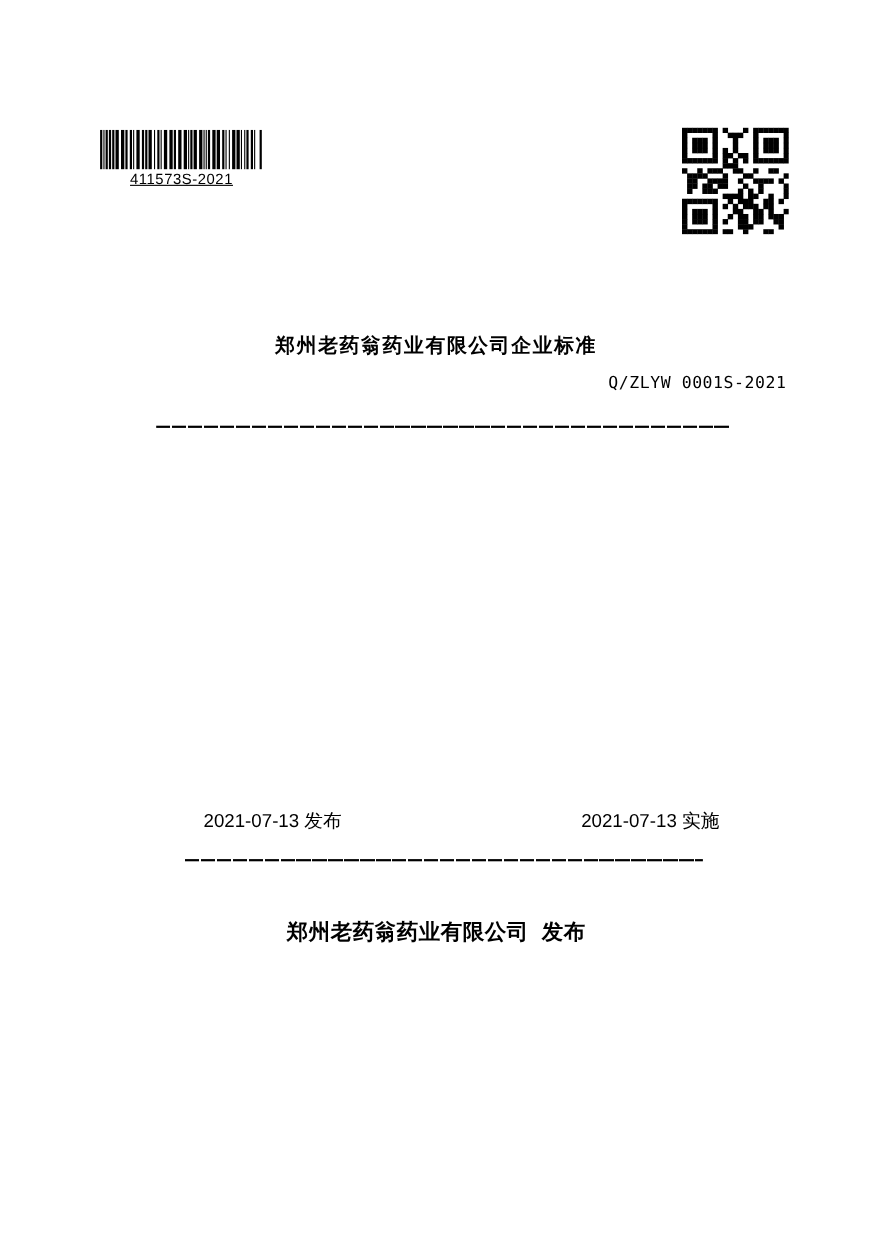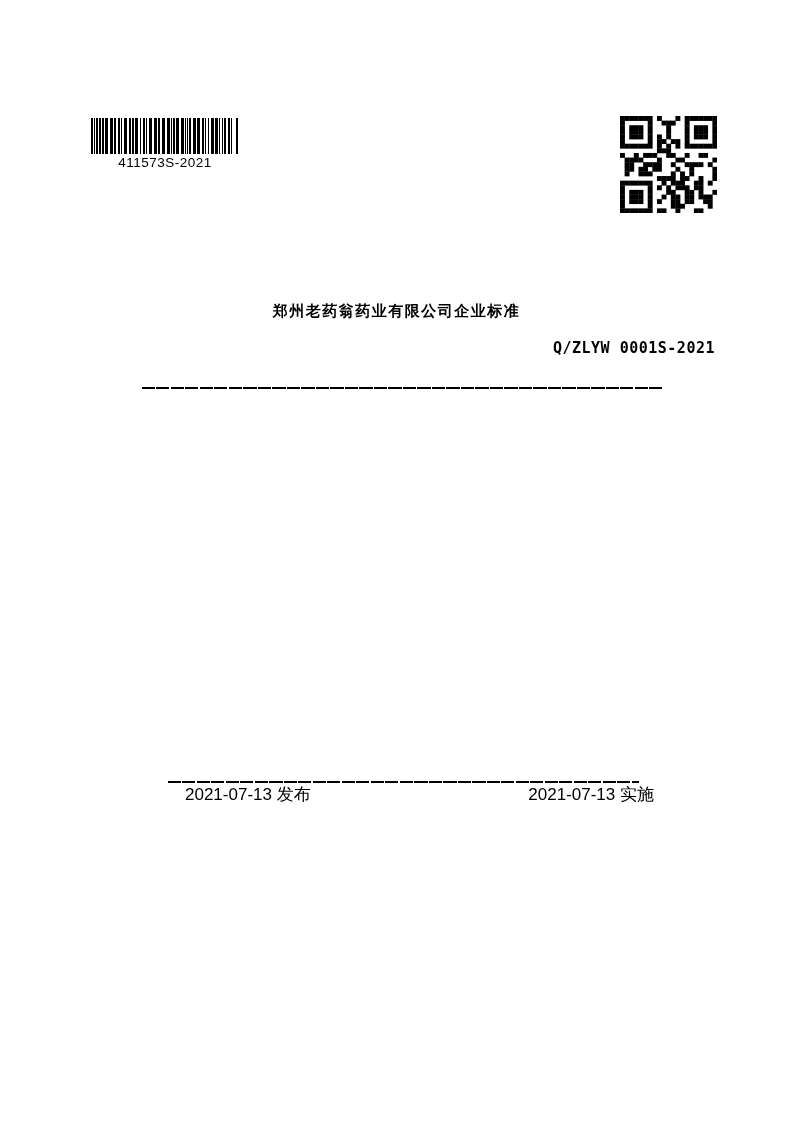--- a/index.html
+++ b/index.html
@@ -17,20 +17,21 @@
     overflow: hidden;
   }
 
   
   .barcode-block {
     position: absolute;
     left: 90px;
     top: 118px;
     width: 150px;
     text-align: center;
+    text-decoration: underline;
   }
   .barcode-block svg { display: block; }
   .barcode-text {
     margin-top: 1px;
     font-size: 13.5px;
     letter-spacing: 0.5px;
     white-space: nowrap;
   }
   .qr-block {
     position: absolute;
@@ -40,31 +41,31 @@
     height: 97px;
   }
 
   
   .company-standard-heading {
     position: absolute;
     top: 302px;
     left: 0;
     width: 100%;
     text-align: center;
-    font-size: 15px;
+    font-size: 18px;
     font-weight: bold;
     letter-spacing: 1.5px;
     white-space: pre;
   }
   .standard-number {
     position: absolute;
     top: 339px;
     right: 78px;
     font-size: 15px;
-    font-weight: bold;
+    font-weight: normal;
     font-family: "DejaVu Sans Mono", "Liberation Mono", monospace;
     letter-spacing: 0.5px;
     white-space: pre;
   }
 
   
   .rule {
     position: absolute;
     height: 2px;
     background: repeating-linear-gradient(90deg, #000 0px, #000 13px, rgba(0,0,0,0) 13px, rgba(0,0,0,0) 14.5px);
@@ -84,21 +85,20 @@
     letter-spacing: 1px;
     white-space: pre;
   }
 
   
   .date {
     position: absolute;
     top: 735px;
     font-size: 17px;
     white-space: pre;
-    margin-top: 48px;
   }
   .publish-date   { left: 185px; }
   .implement-date { right: 139px; }
 
   
   .publisher-line {
     position: absolute;
     top: 834px;
     left: 0;
     width: 100%;
@@ -389,14 +389,15 @@
   <div class="standard-number">Q/ZLYW 0001S-2021</div>
 
   <div class="rule rule-top"></div>
 
 
   <div class="date publish-date">2021-07-13 发布</div>
   <div class="date implement-date">2021-07-13 实施</div>
 
   <div class="rule rule-bottom"></div>
 
+  <div class="publisher-line">郑州老药翁药业有限公司  发布</div>
 
 </div>
 
 </body></html>

